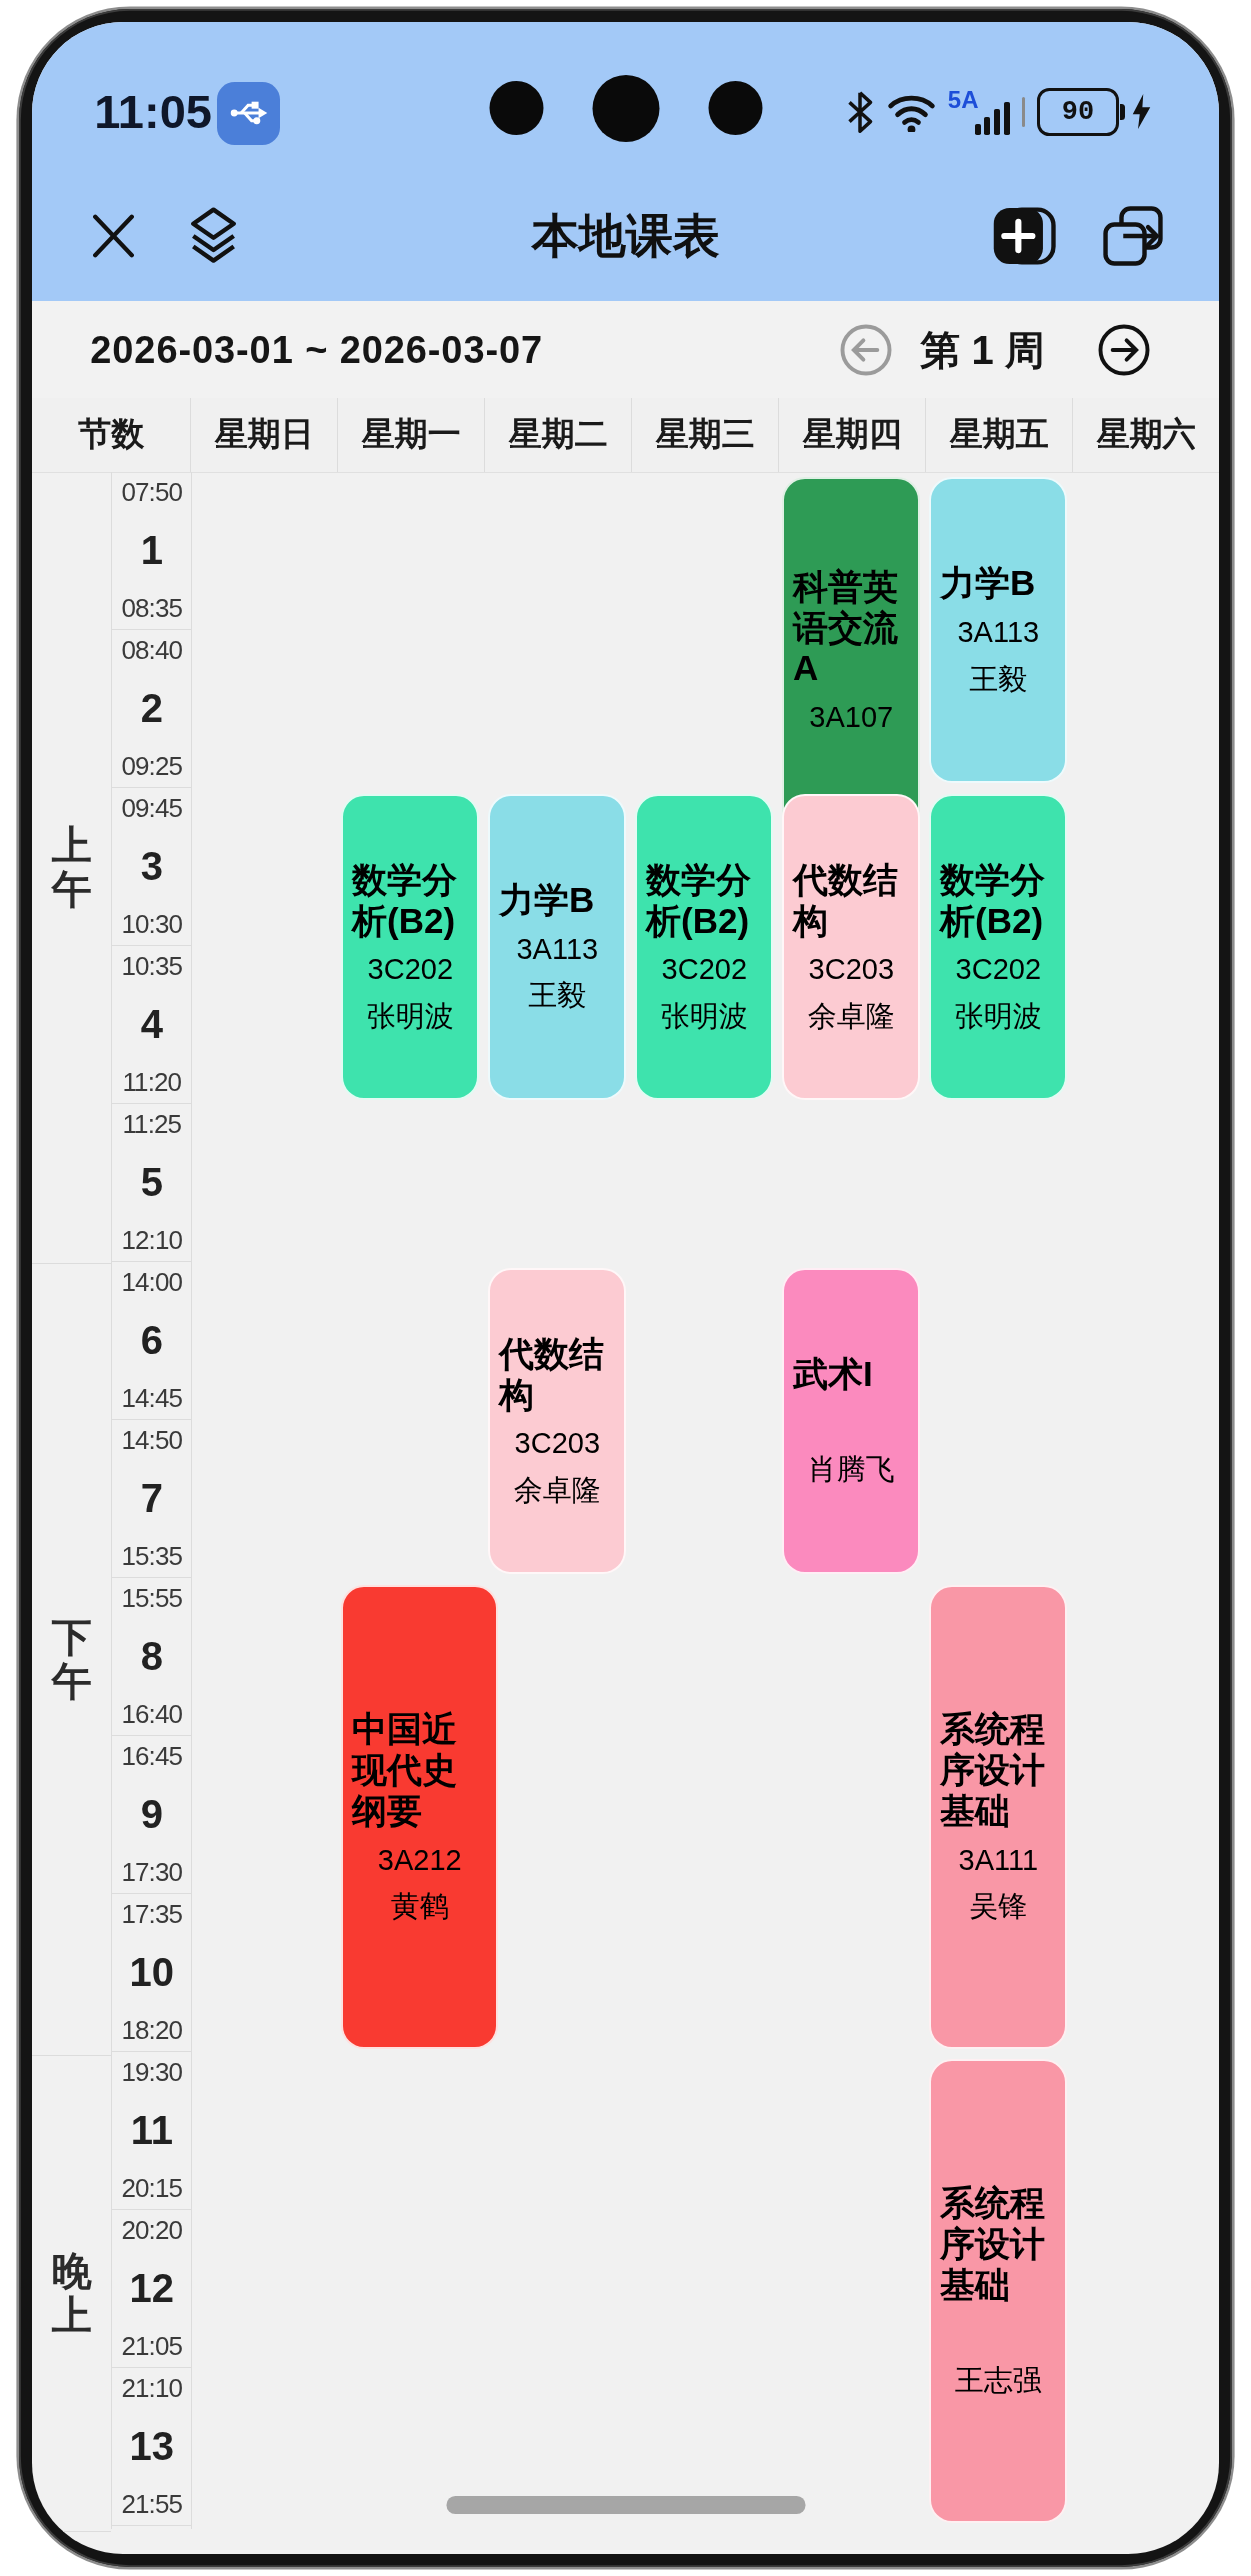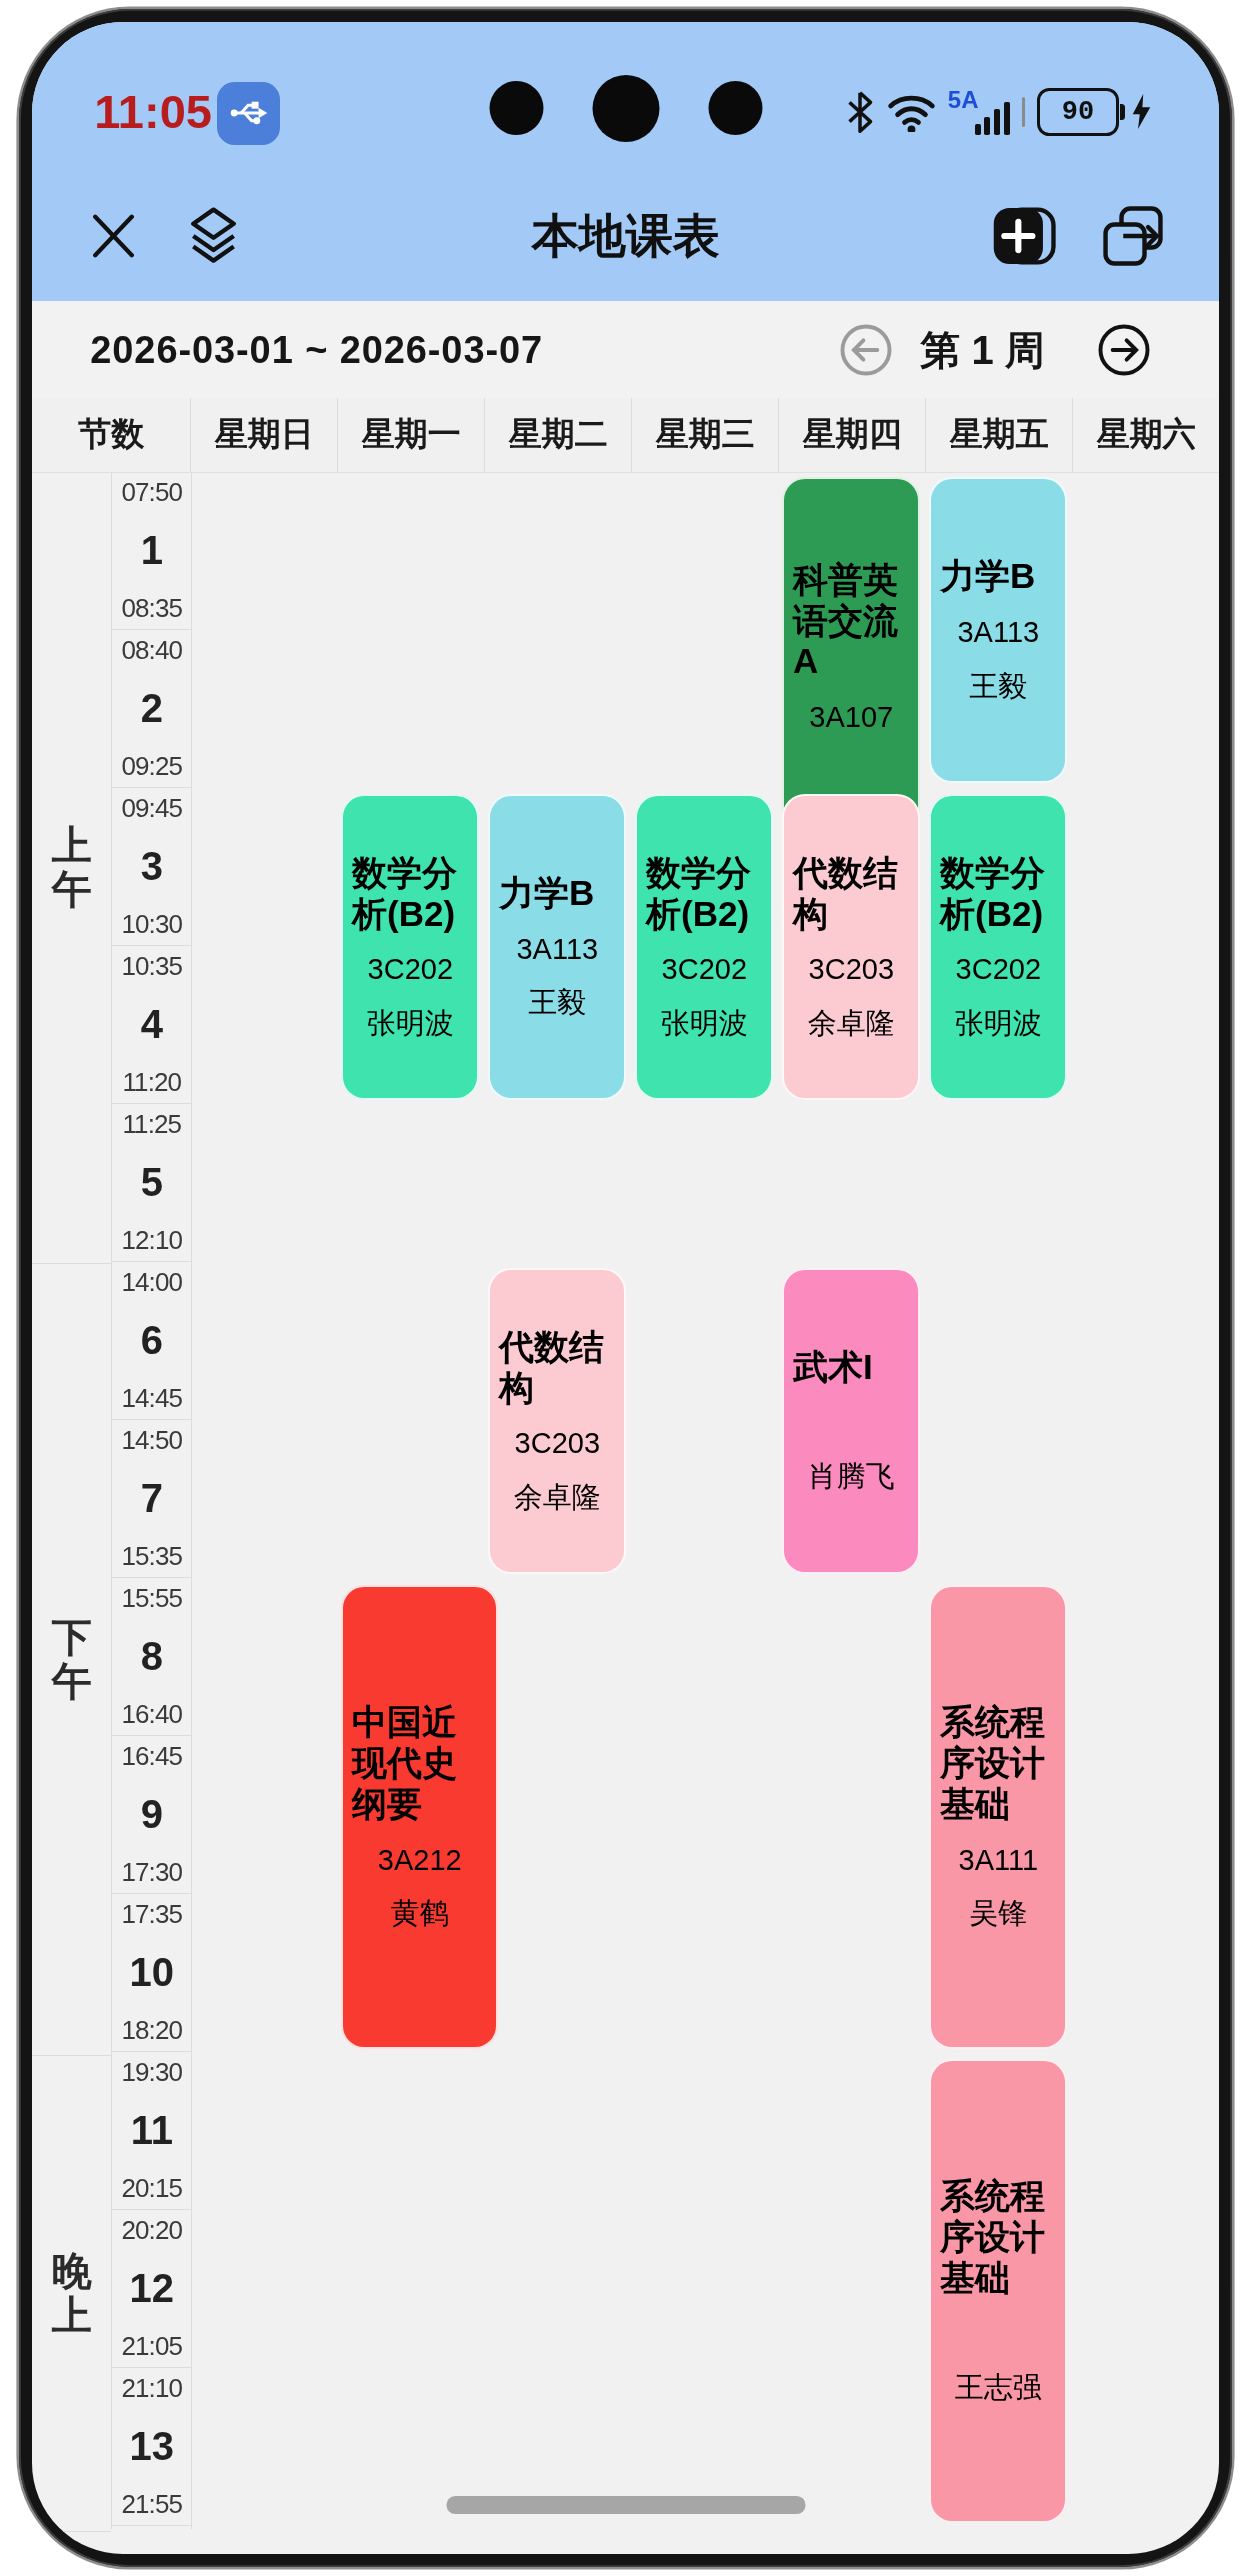--- a/index.html
+++ b/index.html
@@ -6,21 +6,21 @@
   body{width:1252px;height:2576px;position:relative;overflow:hidden;
        font-family:"Liberation Sans","DejaVu Sans",sans-serif;}
   .device{position:absolute;left:19.3px;top:8.8px;width:1213px;height:2558px;
           border-radius:111px;background:#141414;
           box-shadow:0 0 0 2.6px #8d8d8d, inset 0 0 0 1.8px #3c3c3c;}
   .screen{position:absolute;left:13px;top:13px;right:13px;bottom:13px;
           border-radius:91px;background:#f1f1f1;overflow:hidden;}
   
   .top-blue{position:absolute;left:0;top:0;width:100%;height:279px;}
   .statusbar{position:absolute;left:0;top:46px;width:100%;height:88px;}
-  .clock{position:absolute;left:62px;top:0;font-size:47px;font-weight:600;color:#b91c1c;line-height:88px;}
+  .clock{position:absolute;left:62px;top:0;font-size:47px;font-weight:600;color:#0f172a;line-height:88px;}
   .usb-badge{position:absolute;left:185px;top:14px;width:63px;height:63px;border-radius:17.6px;
              display:flex;align-items:center;justify-content:center;}
   .cam-pill{position:absolute;left:50%;top:7px;transform:translateX(-50%);
             display:flex;align-items:center;gap:49px;}
   .cam-dot{background:#0a0a0a;border-radius:50%;}
   .st-right{position:absolute;right:67px;top:0;height:88px;display:flex;align-items:center;gap:12.3px;}
   .sig5a{position:relative;width:62px;height:49px;}
   .sig5a .tag{position:absolute;left:0;top:-1.8px;font-size:24px;font-weight:700;color:#1d4ed8;}
   .bars{position:absolute;right:0;bottom:1.8px;display:flex;align-items:flex-end;gap:3.5px;}
   .bars i{display:block;width:6.2px;background:#111;border-radius:1.8px;}
@@ -63,21 +63,21 @@
                display:flex;flex-direction:column;align-items:center;justify-content:space-between;
                padding:5.3px 0;gap:16px;}
   .p-time{font-size:26px;color:#3a3a3a;letter-spacing:-0.9px;}
   .p-num{font-size:40px;font-weight:700;color:#222;}
   .course-layer{position:absolute;left:0;top:0;width:100%;height:100%;}
   .course{position:absolute;box-sizing:border-box;border-radius:23px;
           border:2.6px solid rgba(255,255,255,0.85);
           display:flex;flex-direction:column;justify-content:center;
           padding:7px 8.8px;color:#000;}
   .c-title{font-size:35px;font-weight:700;line-height:1.17;text-align:left;word-break:break-all;}
-  .c-room,.c-teacher{font-size:29px;line-height:1.25;text-align:center;min-height:36px;margin-top:17px;}
+  .c-room,.c-teacher{font-size:29px;line-height:1.25;text-align:center;min-height:36px;margin-top:10px;}
   
   .home-indicator{position:absolute;left:50%;bottom:40px;transform:translateX(-50%);
                   width:359px;height:17.6px;border-radius:8.8px;background:#a6a6a6;}
 </style>
 </head>
 <body>
 
 <div class="device">
   <div class="screen">
 

